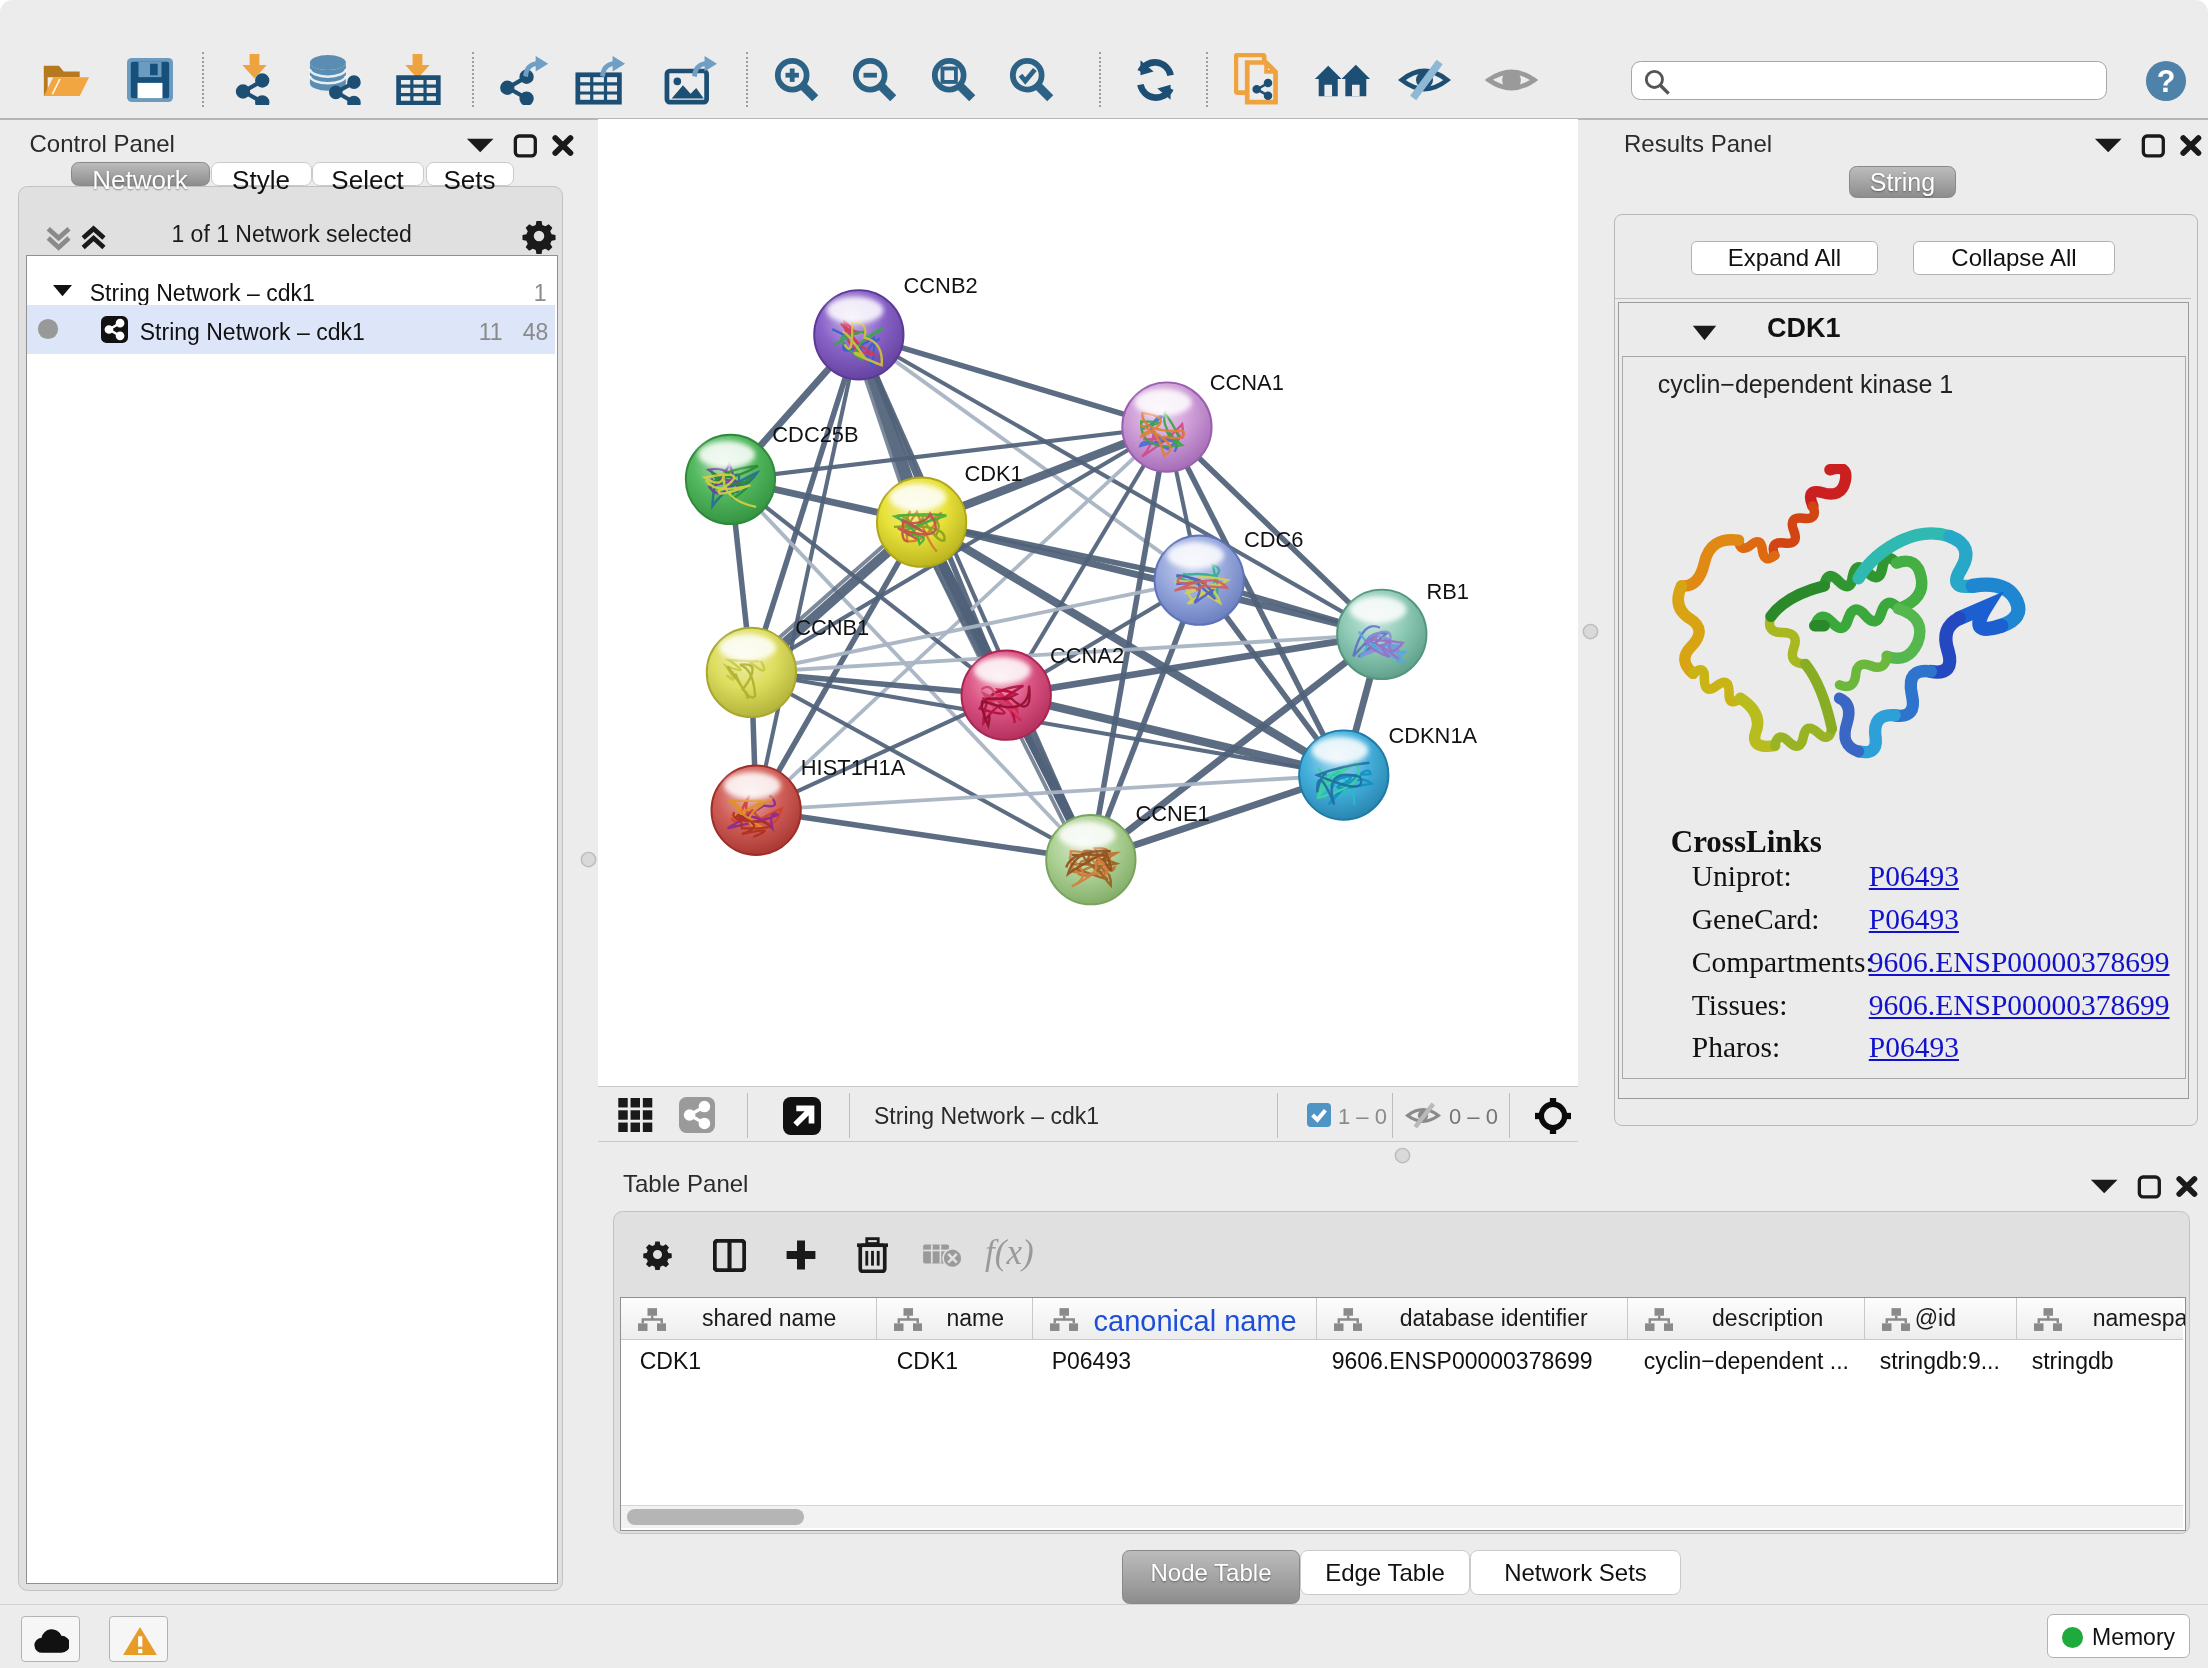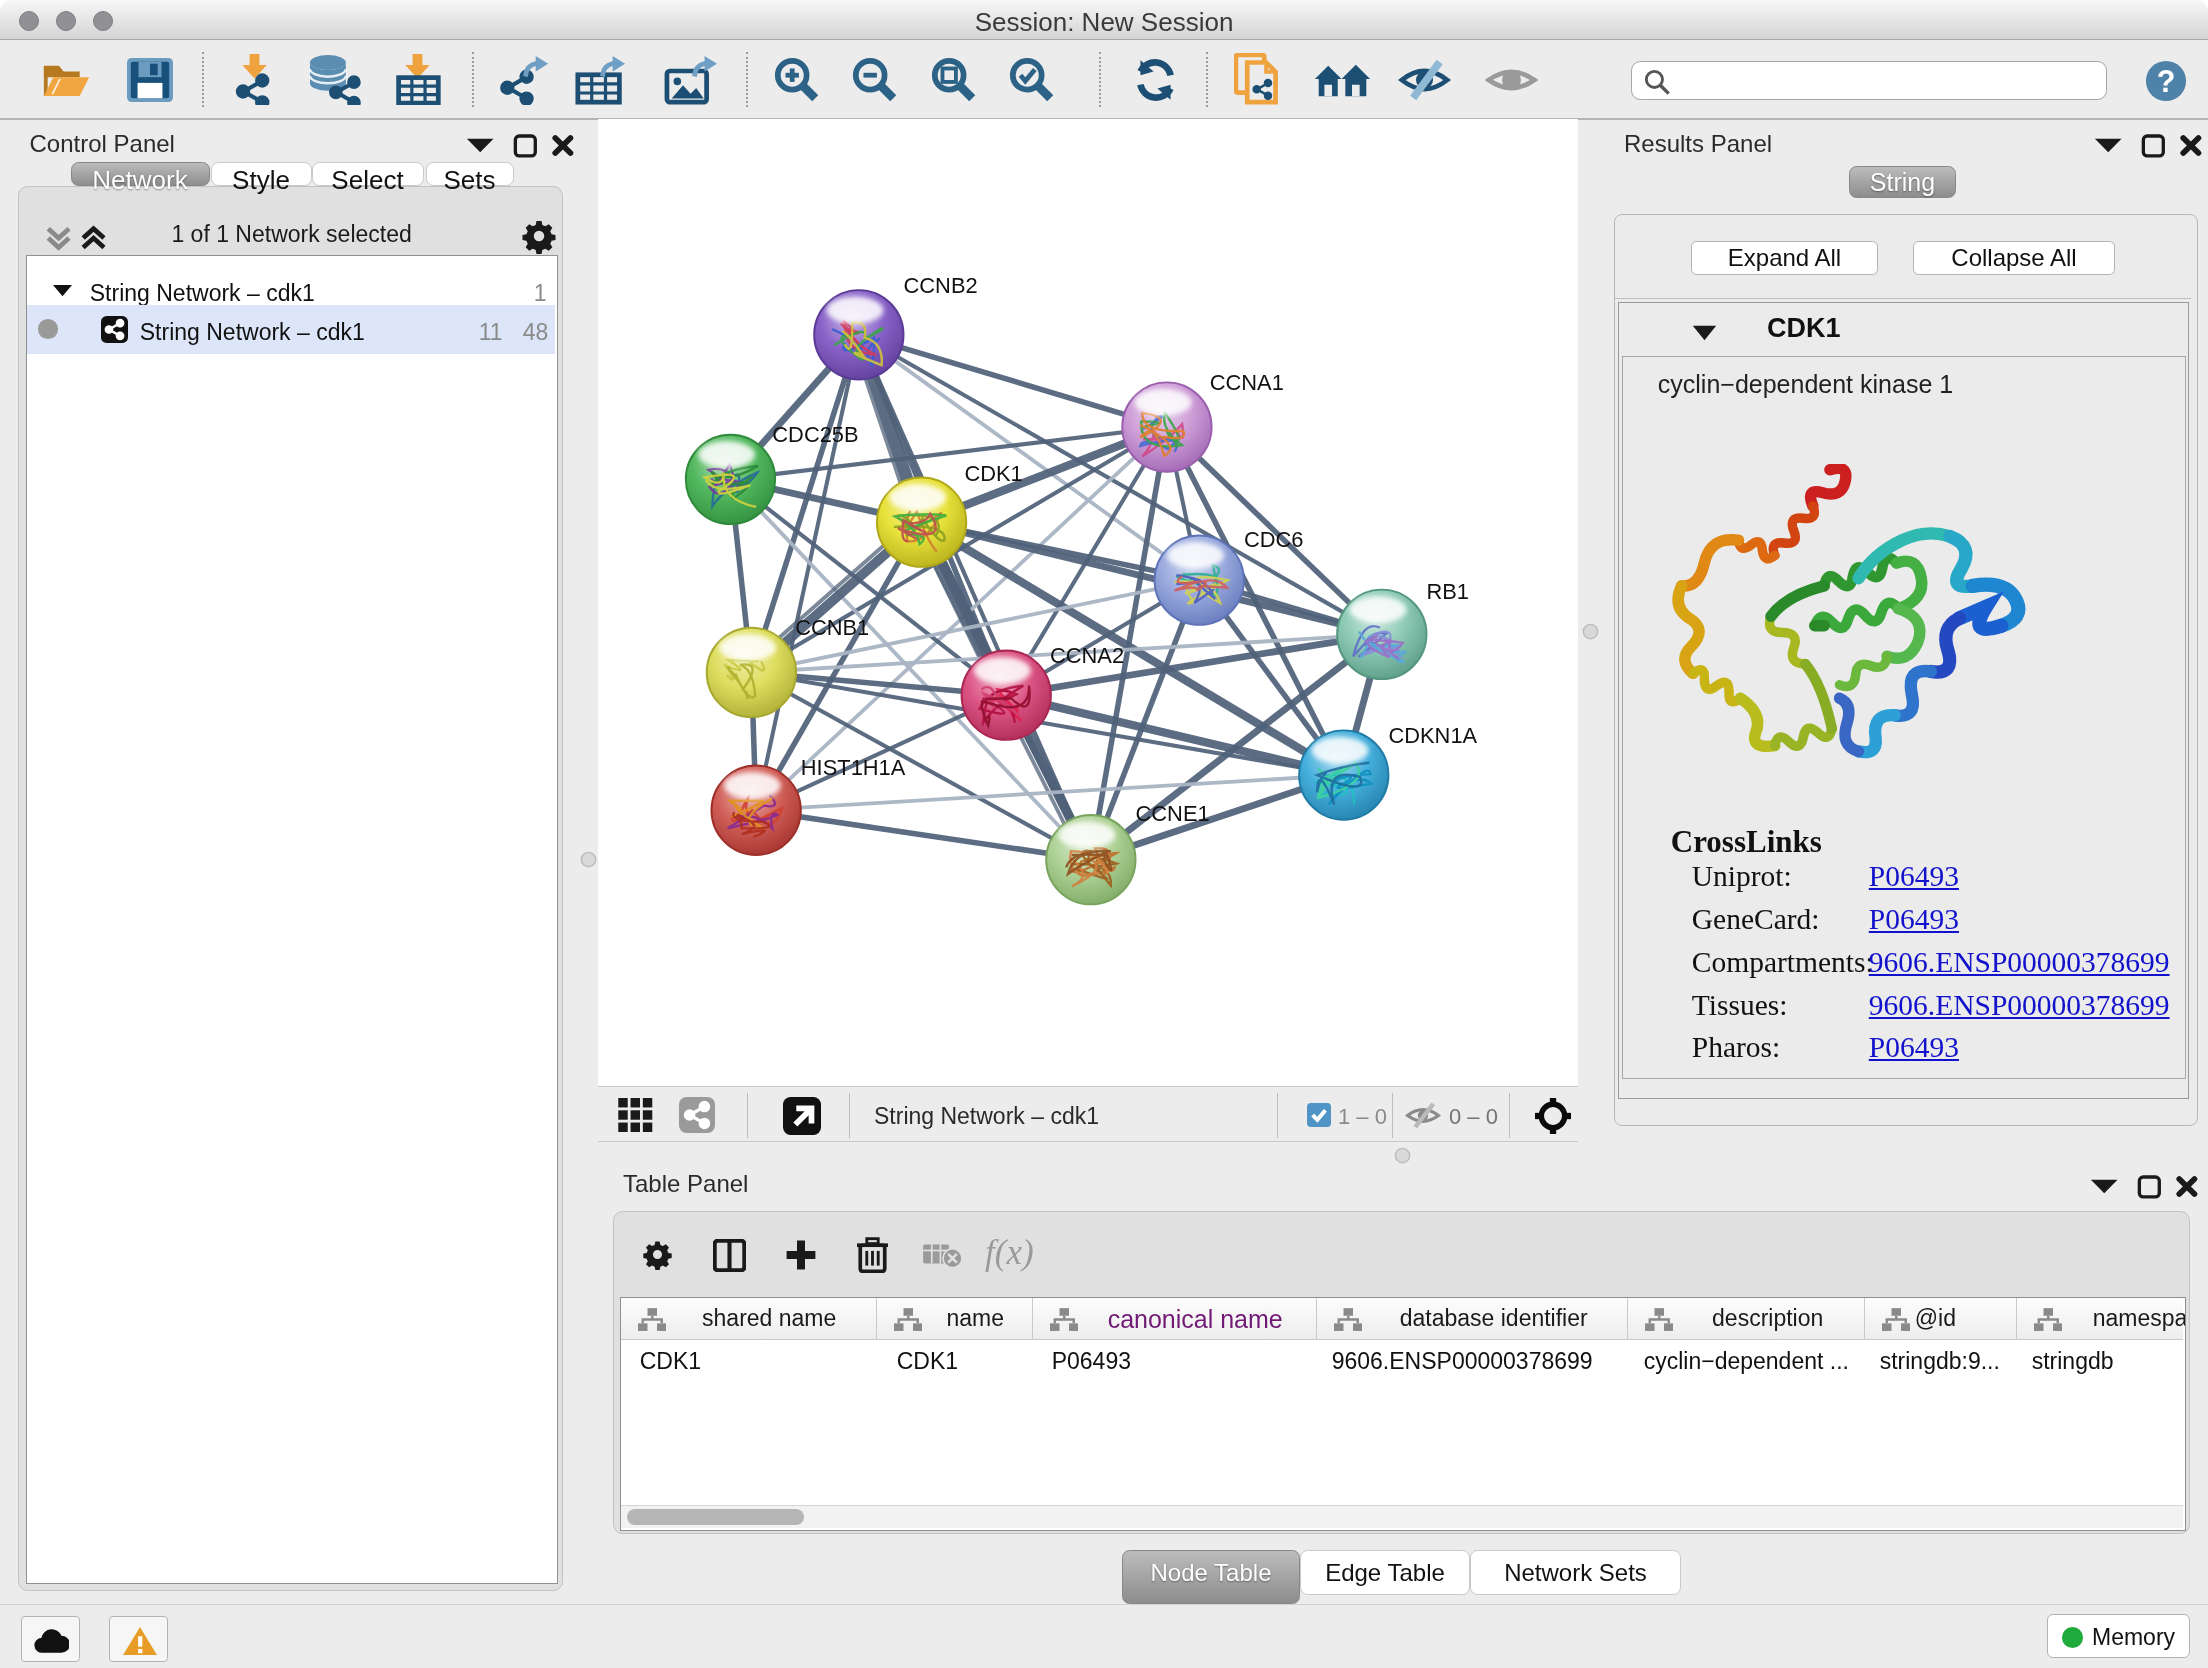--- a/index.html
+++ b/index.html
@@ -22,26 +22,20 @@
 .tab { position:absolute; height:24px; font-size:26px; text-align:center;
   background:#fff; border:1px solid #c9c9c9; color:#111; line-height:35px; border-radius:7.6px; z-index:5;}
 .tabsel { background:linear-gradient(#bcbcbc,#8d8d8d); color:#fff; border:1px solid #888;
   text-shadow:0 1px 1.9px rgba(0,0,0,.4); }
 a.lnk { color:#1212cc; }
 .sbtn { position:absolute; background:#f6f6f6; border:1.9px solid #b2b2b2; }
 </style>
 </head>
 <body>
 <div id="win">
-    <div id="titlebar">
-<div class="tl" style="left:19px"></div>
-<div class="tl" style="left:56px"></div>
-<div class="tl" style="left:93px"></div>
-<div id="title">Session: New Session</div>
-</div>
 <div id="toolbar">
       <svg class="abs" style="left:42px;top:17px" width="49" height="44" viewBox="0 0 52 46">
         <path fill="#b7791f" d="M2 8 L18 8 L23 14 L40 14 L40 20 L2 20 Z"></path>
         <path fill="#b7791f" d="M2 8 L2 40 L6 40 L6 14 Z"></path>
         <path fill="#f2a641" d="M7 40 L2 40 L12 20 L50 20 L40 40 Z"></path>
         <path fill="#fff" d="M10 38 L18 22 L20 22 L12 38 Z" opacity="0.85"></path>
       </svg>
       <svg class="abs" style="left:126px;top:16px" width="48" height="46" viewBox="0 0 50 48">
         <rect x="1" y="1" width="48" height="46" rx="5" fill="#6b9cc0"></rect>
         <rect x="5" y="5" width="40" height="38" rx="2" fill="#17507a"></rect>
@@ -679,21 +673,21 @@
           <div class="abs" style="left:305px;top:6.7px;width:99px;text-align:center;font-size:23px;color:#1a1a1a">name</div>
           <div class="abs" style="left:412px;top:0;width:284px;height:42px;border-right:1px solid #c9c9c9"></div>
           <svg class="abs" style="left:429px;top:9.5px" width="28.5" height="25" viewBox="0 0 30 26">
             <g fill="#8a8a8a">
               <rect x="10" y="0" width="10" height="8"></rect>
               <rect x="0" y="16" width="10" height="8"></rect>
               <rect x="20" y="16" width="10" height="8"></rect>
             </g>
             <path d="M15 8 L15 12 M5 16 L5 12 L25 12 L25 16" stroke="#8a8a8a" stroke-width="2.5" fill="none"></path>
           </svg>
-          <div class="abs" style="left:461px;top:6.7px;width:227px;text-align:center;font-size:25px;color:#701a75">canonical name</div>
+          <div class="abs" style="left:461px;top:6.7px;width:227px;text-align:center;font-size:29px;color:#1d4ed8">canonical name</div>
           <div class="abs" style="left:696px;top:0;width:311px;height:42px;border-right:1px solid #c9c9c9"></div>
           <svg class="abs" style="left:713px;top:9.5px" width="28.5" height="25" viewBox="0 0 30 26">
             <g fill="#8a8a8a">
               <rect x="10" y="0" width="10" height="8"></rect>
               <rect x="0" y="16" width="10" height="8"></rect>
               <rect x="20" y="16" width="10" height="8"></rect>
             </g>
             <path d="M15 8 L15 12 M5 16 L5 12 L25 12 L25 16" stroke="#8a8a8a" stroke-width="2.5" fill="none"></path>
           </svg>
           <div class="abs" style="left:746px;top:6.7px;width:254px;text-align:center;font-size:23px;color:#1a1a1a">database identifier</div>

